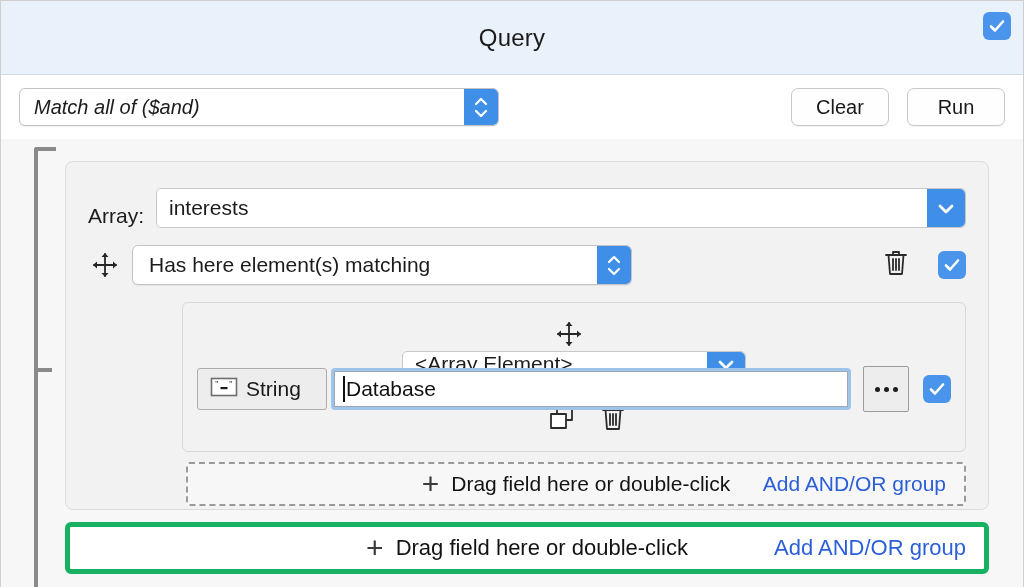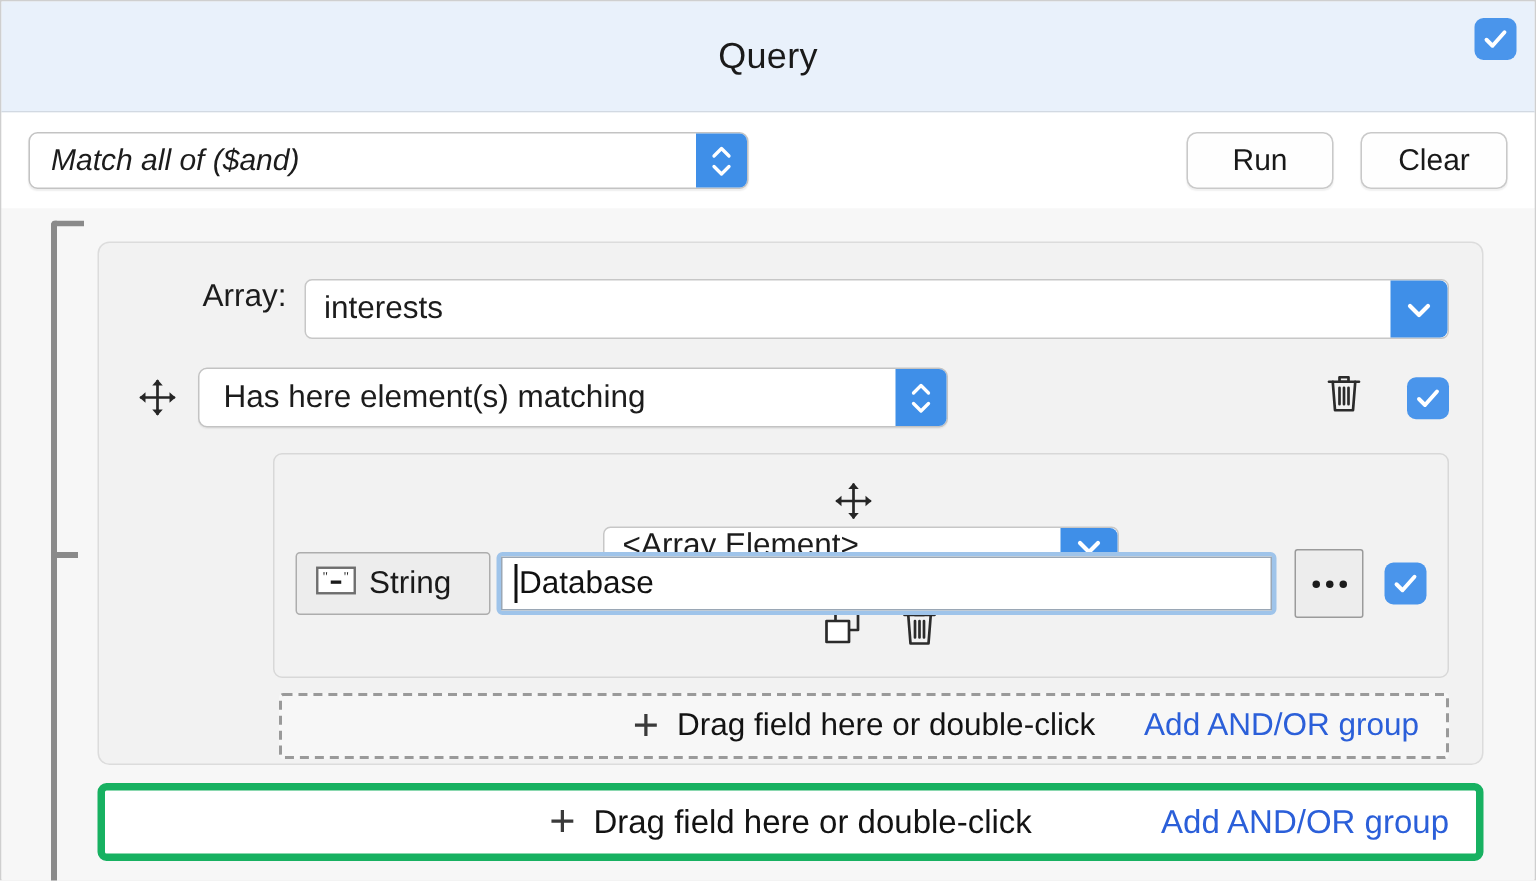--- a/index.html
+++ b/index.html
@@ -180,22 +180,21 @@
     border-radius: 8px;
   }
 
   
   .array-row {
     position: absolute;
     left: 22px; top: 24px;
     right: 22px;
     height: 42px;
     display: flex;
-    align-items: flex-start;
-    margin-left: 47px;
+    align-items: flex-end;
   }
   .array-label {
     font-size: 21px;
     color: #1c1c1c;
     margin-right: 12px;
   }
   .array-combo {
     position: relative;
     flex: 1;
     height: 40px;
@@ -468,22 +467,22 @@
         <svg width="16" height="9" viewBox="0 0 16 9" aria-hidden="true">
           <path d="M3 7 L8 2 L13 7" fill="none" stroke="#ffffff" stroke-width="2.2" stroke-linecap="round" stroke-linejoin="round"></path>
         </svg>
         <svg width="16" height="9" viewBox="0 0 16 9" aria-hidden="true">
           <path d="M3 2 L8 7 L13 2" fill="none" stroke="#ffffff" stroke-width="2.2" stroke-linecap="round" stroke-linejoin="round"></path>
         </svg>
       </span>
     </div>
 
     <div class="tb-buttons">
+      <div class="pushbtn">Clear</div>
       <div class="pushbtn">Run</div>
-      <div class="pushbtn">Clear</div>
     </div>
   </div>
 
   <div class="body-area">
 
     <div class="bracket-outer"></div>
     <div class="bracket-inner"></div>
 
     <div class="group-panel">
 

